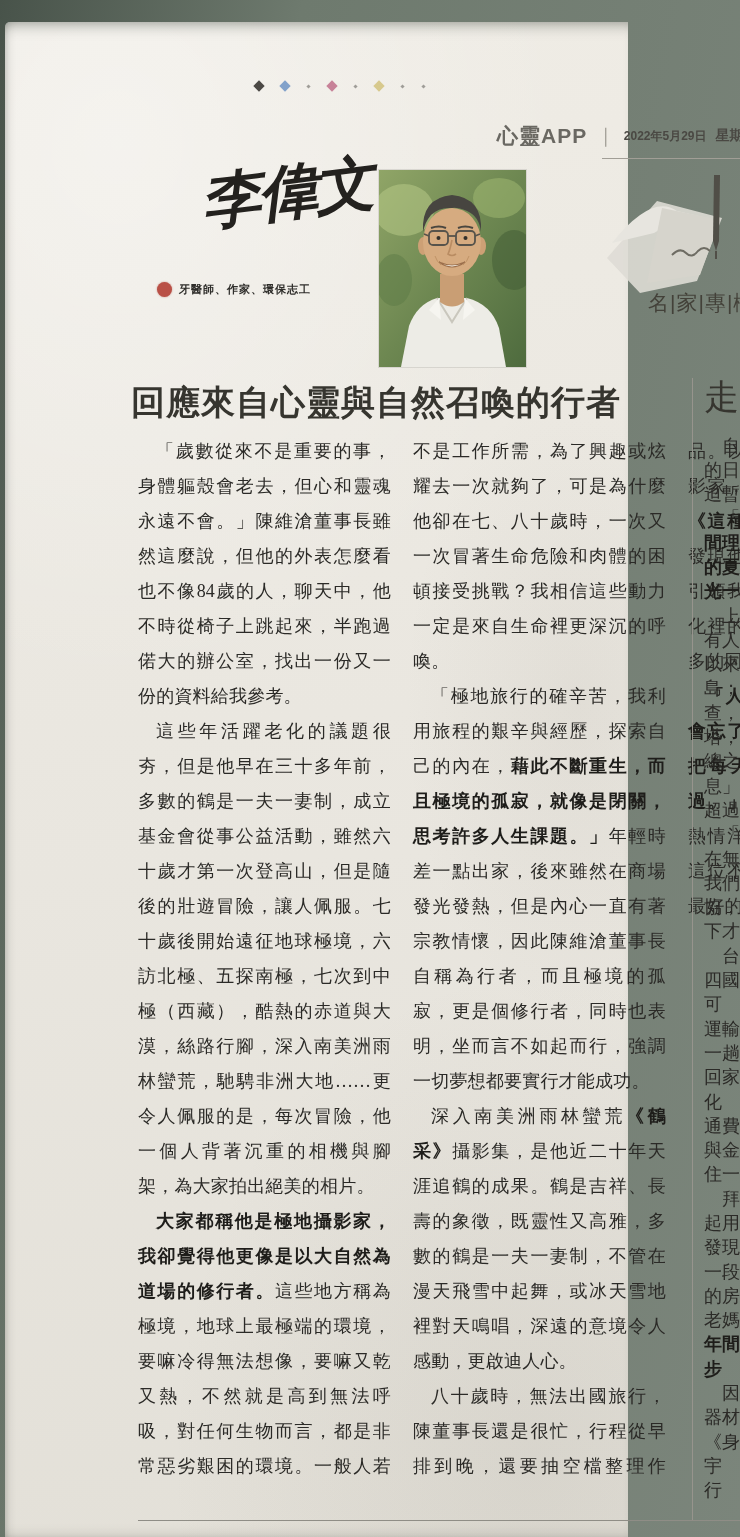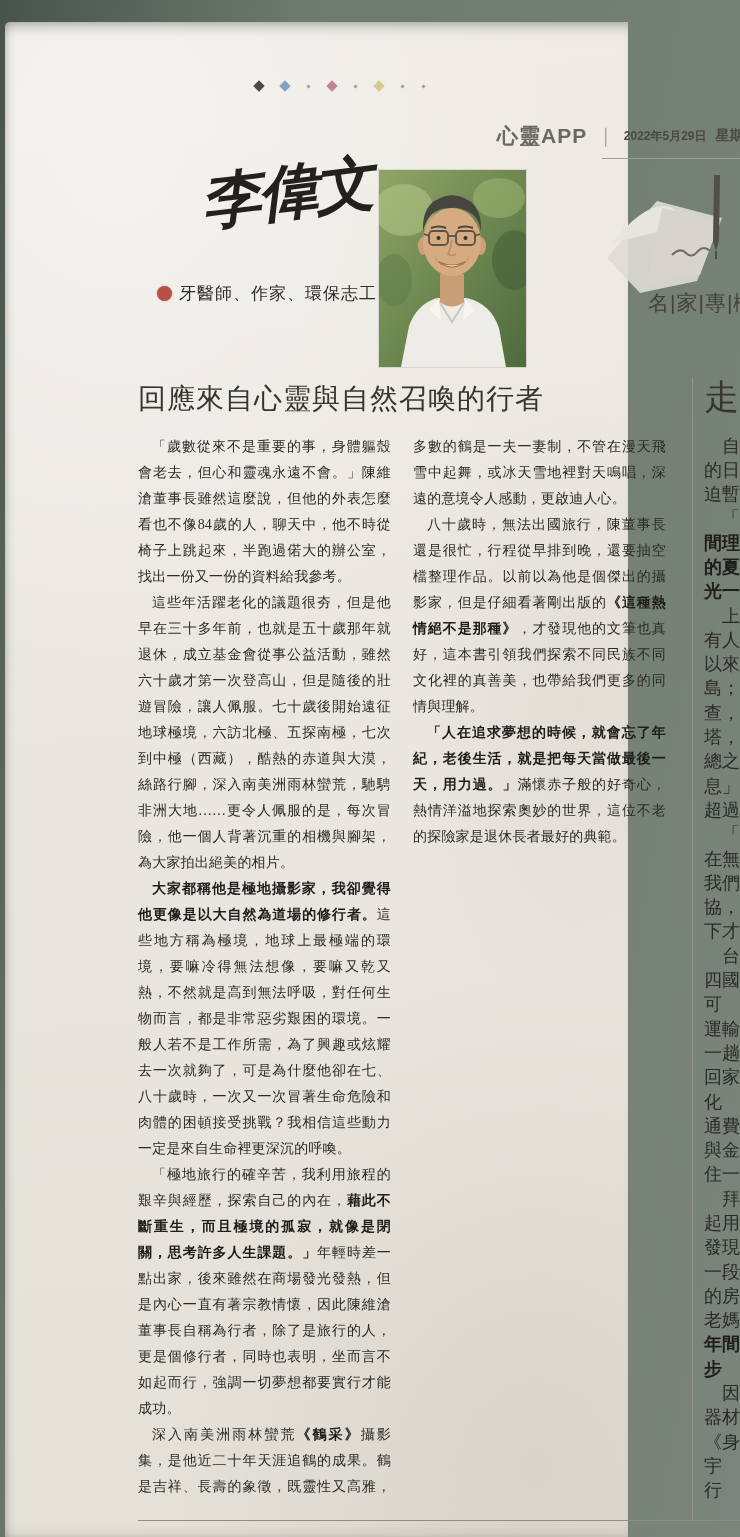--- a/index.html
+++ b/index.html
@@ -36,37 +36,37 @@
   .mh-date{font-size:12px;font-weight:700;color:#4a4843;}
   .mh-weekday{font-size:14px;font-weight:700;color:#4a4843;}
   
   .signature{position:absolute;left:176px;top:138px;width:210px;text-align:center;
              font-size:60px;font-weight:700;font-style:italic;color:#23211e;
              letter-spacing:-3px;transform:rotate(-7deg);line-height:1.1;}
   .byline{position:absolute;left:152px;top:260px;display:flex;align-items:center;gap:7px;
           font-family:"Liberation Sans","DejaVu Sans",sans-serif;}
   .dot{width:15px;height:15px;border-radius:50%;background:var(--accent-red);opacity:.88;
        box-shadow:0 0 2px rgba(160,50,40,.6);}
-  .byline-text{font-size:17px;font-weight:400;color:#2e2d2a;letter-spacing:1px;}
+  .byline-text{font-size:11px;font-weight:700;color:#2e2d2a;letter-spacing:1px;}
   .portrait{position:absolute;left:374px;top:148px;width:147px;height:197px;
             box-shadow:0 0 0 1px rgba(90,90,80,.15);}
   
   .feature{position:absolute;left:597px;top:136px;width:143px;height:166px;
            border-top:1px solid #a19e96;}
   .feature svg{position:absolute;left:0;top:4px;}
   .feature-label{position:absolute;left:46px;top:130px;white-space:nowrap;
                  font-family:"Liberation Sans","DejaVu Sans",sans-serif;
                  font-size:21px;color:#434139;letter-spacing:1px;font-weight:500;}
   
-  .headline{position:absolute;left:133px;top:358px;margin:0;width:540px;
+  .headline{position:absolute;left:126px;top:358px;margin:0;width:540px;
             font-family:"Liberation Sans","DejaVu Sans",sans-serif;
-            font-size:28px;font-weight:400;color:#36352f;letter-spacing:1px;white-space:nowrap;}
+            font-size:34px;font-weight:700;color:#36352f;letter-spacing:1px;white-space:nowrap;}
   .article-body{position:absolute;left:133px;top:412px;width:528px;height:1080px;
                 column-count:2;column-gap:22px;column-fill:auto;
-                font-size:14px;line-height:26px;color:var(--ink);
+                font-size:18px;line-height:35px;color:var(--ink);
                 text-align:justify;text-justify:inter-ideograph;letter-spacing:0.2px;}
   .article-body p{margin:0;text-indent:1em;}
   .b{font-weight:700;color:#1e1d1a;}
   
   .vrule{position:absolute;left:687px;top:356px;width:1px;height:1142px;background:#97948d;}
   .side{position:absolute;left:699px;top:356px;width:41px;}
   .side-title{font-family:"Liberation Sans","DejaVu Sans",sans-serif;
               font-size:35px;font-weight:400;color:#36352f;white-space:nowrap;line-height:1.1;}
   .side-lines{margin-top:17px;font-size:18px;line-height:24.3px;color:var(--ink);}
   .sline{white-space:nowrap;}
@@ -150,23 +150,23 @@
         <path d="M114,88 L114,96" stroke="#504e47" stroke-width="2"></path>
         <path d="M70,92 Q78,84 84,90 Q90,96 96,88 Q102,82 108,88" stroke="#6e6c63" stroke-width="2" fill="none"></path>
       </svg>
       <div class="feature-label">名|家|專|欄</div>
     </div>
 
     <h1 class="headline">回應來自心靈與自然召喚的行者</h1>
 
     <div class="article-body">
         <p><span>「歲數從來不是重要的事，身體軀殼會老去，但心和靈魂永遠不會。」陳維滄董事長雖然這麼說，但他的外表怎麼看也不像84歲的人，聊天中，他不時從椅子上跳起來，半跑過偌大的辦公室，找出一份又一份的資料給我參考。</span></p>
-        <p><span>這些年活躍老化的議題很夯，但是他早在三十多年前，也就是五十歲那年就退休，成立基金會從事公益活動，雖然六十歲才第一次登高山，但是隨後的壯遊冒險，讓人佩服。七十歲後開始遠征地球極境，六訪北極、五探南極，七次到中極（西藏），酷熱的赤道與大漠，絲路行腳，深入南美洲雨林蠻荒，馳騁非洲大地……更令人佩服的是，每次冒險，他一個人背著沉重的相機與腳架，為大家拍出絕美的相片。</span></p>
+        <p><span>這些年活躍老化的議題很夯，但是他早在三十多年前，多數的鶴是一夫一妻制，成立基金會從事公益活動，雖然六十歲才第一次登高山，但是隨後的壯遊冒險，讓人佩服。七十歲後開始遠征地球極境，六訪北極、五探南極，七次到中極（西藏），酷熱的赤道與大漠，絲路行腳，深入南美洲雨林蠻荒，馳騁非洲大地……更令人佩服的是，每次冒險，他一個人背著沉重的相機與腳架，為大家拍出絕美的相片。</span></p>
         <p><span class="b">大家都稱他是極地攝影家，我卻覺得他更像是以大自然為道場的修行者。</span><span>這些地方稱為極境，地球上最極端的環境，要嘛冷得無法想像，要嘛又乾又熱，不然就是高到無法呼吸，對任何生物而言，都是非常惡劣艱困的環境。一般人若不是工作所需，為了興趣或炫耀去一次就夠了，可是為什麼他卻在七、八十歲時，一次又一次冒著生命危險和肉體的困頓接受挑戰？我相信這些動力一定是來自生命裡更深沉的呼喚。</span></p>
-        <p><span>「極地旅行的確辛苦，我利用旅程的艱辛與經歷，探索自己的內在，</span><span class="b">藉此不斷重生，而且極境的孤寂，就像是閉關，思考許多人生課題。」</span><span>年輕時差一點出家，後來雖然在商場發光發熱，但是內心一直有著宗教情懷，因此陳維滄董事長自稱為行者，除了是旅行的人，更是個修行者，同時也表明，坐而言不如起而行，強調一切夢想都要實行才能成功。</span></p>
+        <p><span>「極地旅行的確辛苦，我利用旅程的艱辛與經歷，探索自己的內在，</span><span class="b">藉此不斷重生，而且極境的孤寂，就像是閉關，思考許多人生課題。」</span><span>年輕時差一點出家，後來雖然在商場發光發熱，但是內心一直有著宗教情懷，因此陳維滄董事長自稱為行者，而且極境的孤寂，更是個修行者，同時也表明，坐而言不如起而行，強調一切夢想都要實行才能成功。</span></p>
         <p><span>深入南美洲雨林蠻荒</span><span class="b">《鶴采》</span><span>攝影集，是他近二十年天涯追鶴的成果。鶴是吉祥、長壽的象徵，既靈性又高雅，多數的鶴是一夫一妻制，不管在漫天飛雪中起舞，或冰天雪地裡對天鳴唱，深遠的意境令人感動，更啟迪人心。</span></p>
         <p><span>八十歲時，無法出國旅行，陳董事長還是很忙，行程從早排到晚，還要抽空檔整理作品。以前以為他是個傑出的攝影家，但是仔細看著剛出版的</span><span class="b">《這種熱情絕不是那種》</span><span>，才發現他的文筆也真好，這本書引領我們探索不同民族不同文化裡的真善美，也帶給我們更多的同情與理解。</span></p>
         <p><span class="b">「人在追求夢想的時候，就會忘了年紀，老後生活，就是把每天當做最後一天，用力過。」</span><span>滿懷赤子般的好奇心，熱情洋溢地探索奧妙的世界，這位不老的探險家是退休長者最好的典範。</span></p>
       </div>
 
     <div class="vrule"></div>
 
     <div class="side">
       <div class="side-title">走</div>
       <div class="side-lines">

